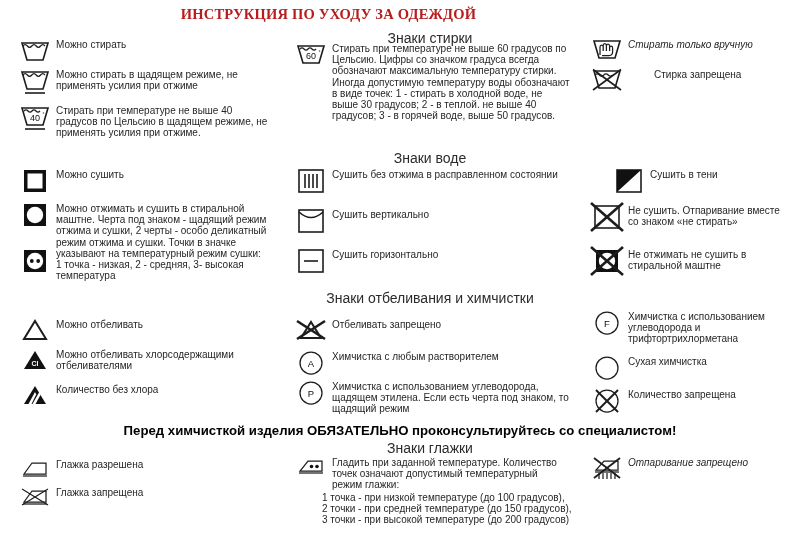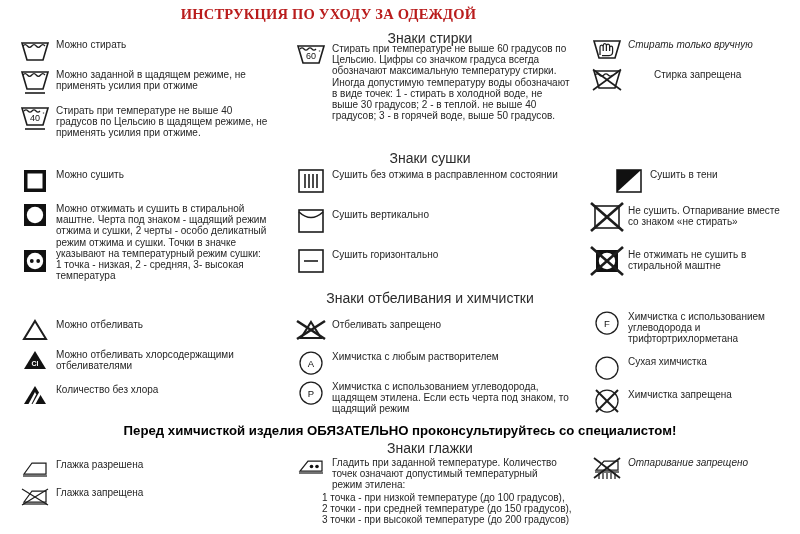--- a/index.html
+++ b/index.html
@@ -79,21 +79,21 @@
   </div>
 
   <div class="row" style="top:68px;left:14px;width:250px;">
     <div class="sym">
       <svg width="42" height="30" viewBox="0 0 42 30">
         <path class="st" d="M8 4 L34 4 L29 21 L13 21 Z"></path>
         <path class="st-thin" d="M9 7 q2.2 -2.6 4.4 0 q2.2 2.6 4.4 0 q2.2 -2.6 4.4 0 q2.2 2.6 4.4 0 q2.2 -2.6 4.4 0"></path>
         <line class="st" x1="11" y1="25" x2="31" y2="25"></line>
       </svg>
     </div>
-    <div class="txt">Можно заданной в щадящем режиме, не применять усилия при отжиме</div>
+    <div class="txt">Можно стирать в щадящем режиме, не применять усилия при отжиме</div>
   </div>
 
   <div class="row" style="top:104px;left:14px;width:258px;">
     <div class="sym">
       <svg width="42" height="32" viewBox="0 0 42 32">
         <path class="st" d="M8 4 L34 4 L29 21 L13 21 Z"></path>
         <path class="st-thin" d="M10 7 q2 -2.4 4 0 q2 2.4 4 0 q2 -2.4 4 0 q2 2.4 4 0"></path>
         <text class="lbl" x="21" y="17" text-anchor="middle">40</text>
         <text class="lbl" x="29.5" y="12" text-anchor="middle" style="font-size:5px;">°</text>
         <line class="st" x1="11" y1="25" x2="31" y2="25"></line>
@@ -133,21 +133,21 @@
       <svg width="42" height="26" viewBox="0 0 42 26">
         <path class="st" d="M8 3 L34 3 L29 20 L13 20 Z"></path>
         <path class="st-thin" d="M9 7 q2.2 -2.4 4.4 0 q2.2 2.4 4.4 0 q2.2 -2.4 4.4 0 q2.2 2.4 4.4 0"></path>
         <line class="st" x1="7" y1="1.5" x2="35" y2="22"></line>
         <line class="st" x1="35" y1="1.5" x2="7" y2="22"></line>
       </svg>
     </div>
     <div class="txt">Стирка запрещена</div>
   </div>
 
-  <div class="sec-head" style="top:150px;left:280px;width:300px;">Знаки сушки</div>
+  <div class="sec-head" style="top:150px;left:280px;width:300px;">Знаки воде</div>
 
   <div class="row" style="top:168px;left:14px;width:250px;">
     <div class="sym">
       <svg width="42" height="26" viewBox="0 0 42 26">
         <rect class="fillblk" x="10" y="2" width="22" height="22"></rect>
         <rect class="whitefill" x="13.5" y="5.5" width="15" height="15"></rect>
       </svg>
     </div>
     <div class="txt">Можно сушить</div>
   </div>
@@ -323,21 +323,21 @@
   </div>
 
   <div class="row" style="top:388px;left:586px;width:200px;">
     <div class="sym">
       <svg width="42" height="26" viewBox="0 0 42 26">
         <circle class="st-thin" cx="21" cy="13" r="11"></circle>
         <line class="st" x1="10" y1="2" x2="32" y2="24" style="stroke-width:2"></line>
         <line class="st" x1="32" y1="2" x2="10" y2="24" style="stroke-width:2"></line>
       </svg>
     </div>
-    <div class="txt">Химчистка запрещена</div>
+    <div class="txt">Количество запрещена</div>
   </div>
 
   <div class="warn" style="top:423px;">Перед химчисткой изделия ОБЯЗАТЕЛЬНО проконсультируйтесь со специалистом!</div>
 
   <div class="sec-head" style="top:440px;left:280px;width:300px;">Знаки глажки</div>
 
   <div class="row" style="top:458px;left:14px;width:250px;">
     <div class="sym">
       <svg width="42" height="22" viewBox="0 0 42 22">
         <path class="st-thin" d="M10 16 L32 16 L32 5 L18 5 Z"></path>
@@ -361,21 +361,21 @@
 
   <div class="row" style="top:456px;left:290px;width:275px;">
     <div class="sym">
       <svg width="42" height="22" viewBox="0 0 42 22">
         <path class="st-thin" d="M10 15 L32 15 L32 5 L18 5 Z"></path>
         <line class="st-thin" x1="9" y1="17" x2="33" y2="17"></line>
         <circle class="fillblk" cx="21.5" cy="10.5" r="1.8"></circle>
         <circle class="fillblk" cx="27" cy="10.5" r="1.8"></circle>
       </svg>
     </div>
-    <div class="txt">Гладить при заданной температуре. Количество точек означают допустимый температурный режим этилена:</div>
+    <div class="txt">Гладить при заданной температуре. Количество точек означают допустимый температурный режим глажки:</div>
   </div>
 
   <div class="row" style="top:491px;left:322px;width:250px;">
     <div class="txt tight">1 точка - при низкой температуре (до 100 градусов), 2 точки - при средней температуре (до 150 градусов), 3 точки - при высокой температуре (до 200 градусов)</div>
   </div>
 
   <div class="row" style="top:456px;left:586px;width:200px;font-style:italic;">
     <div class="sym">
       <svg width="42" height="28" viewBox="0 0 42 28">
         <path class="st-thin" d="M10 14 L32 14 L32 5 L18 5 Z"></path>

